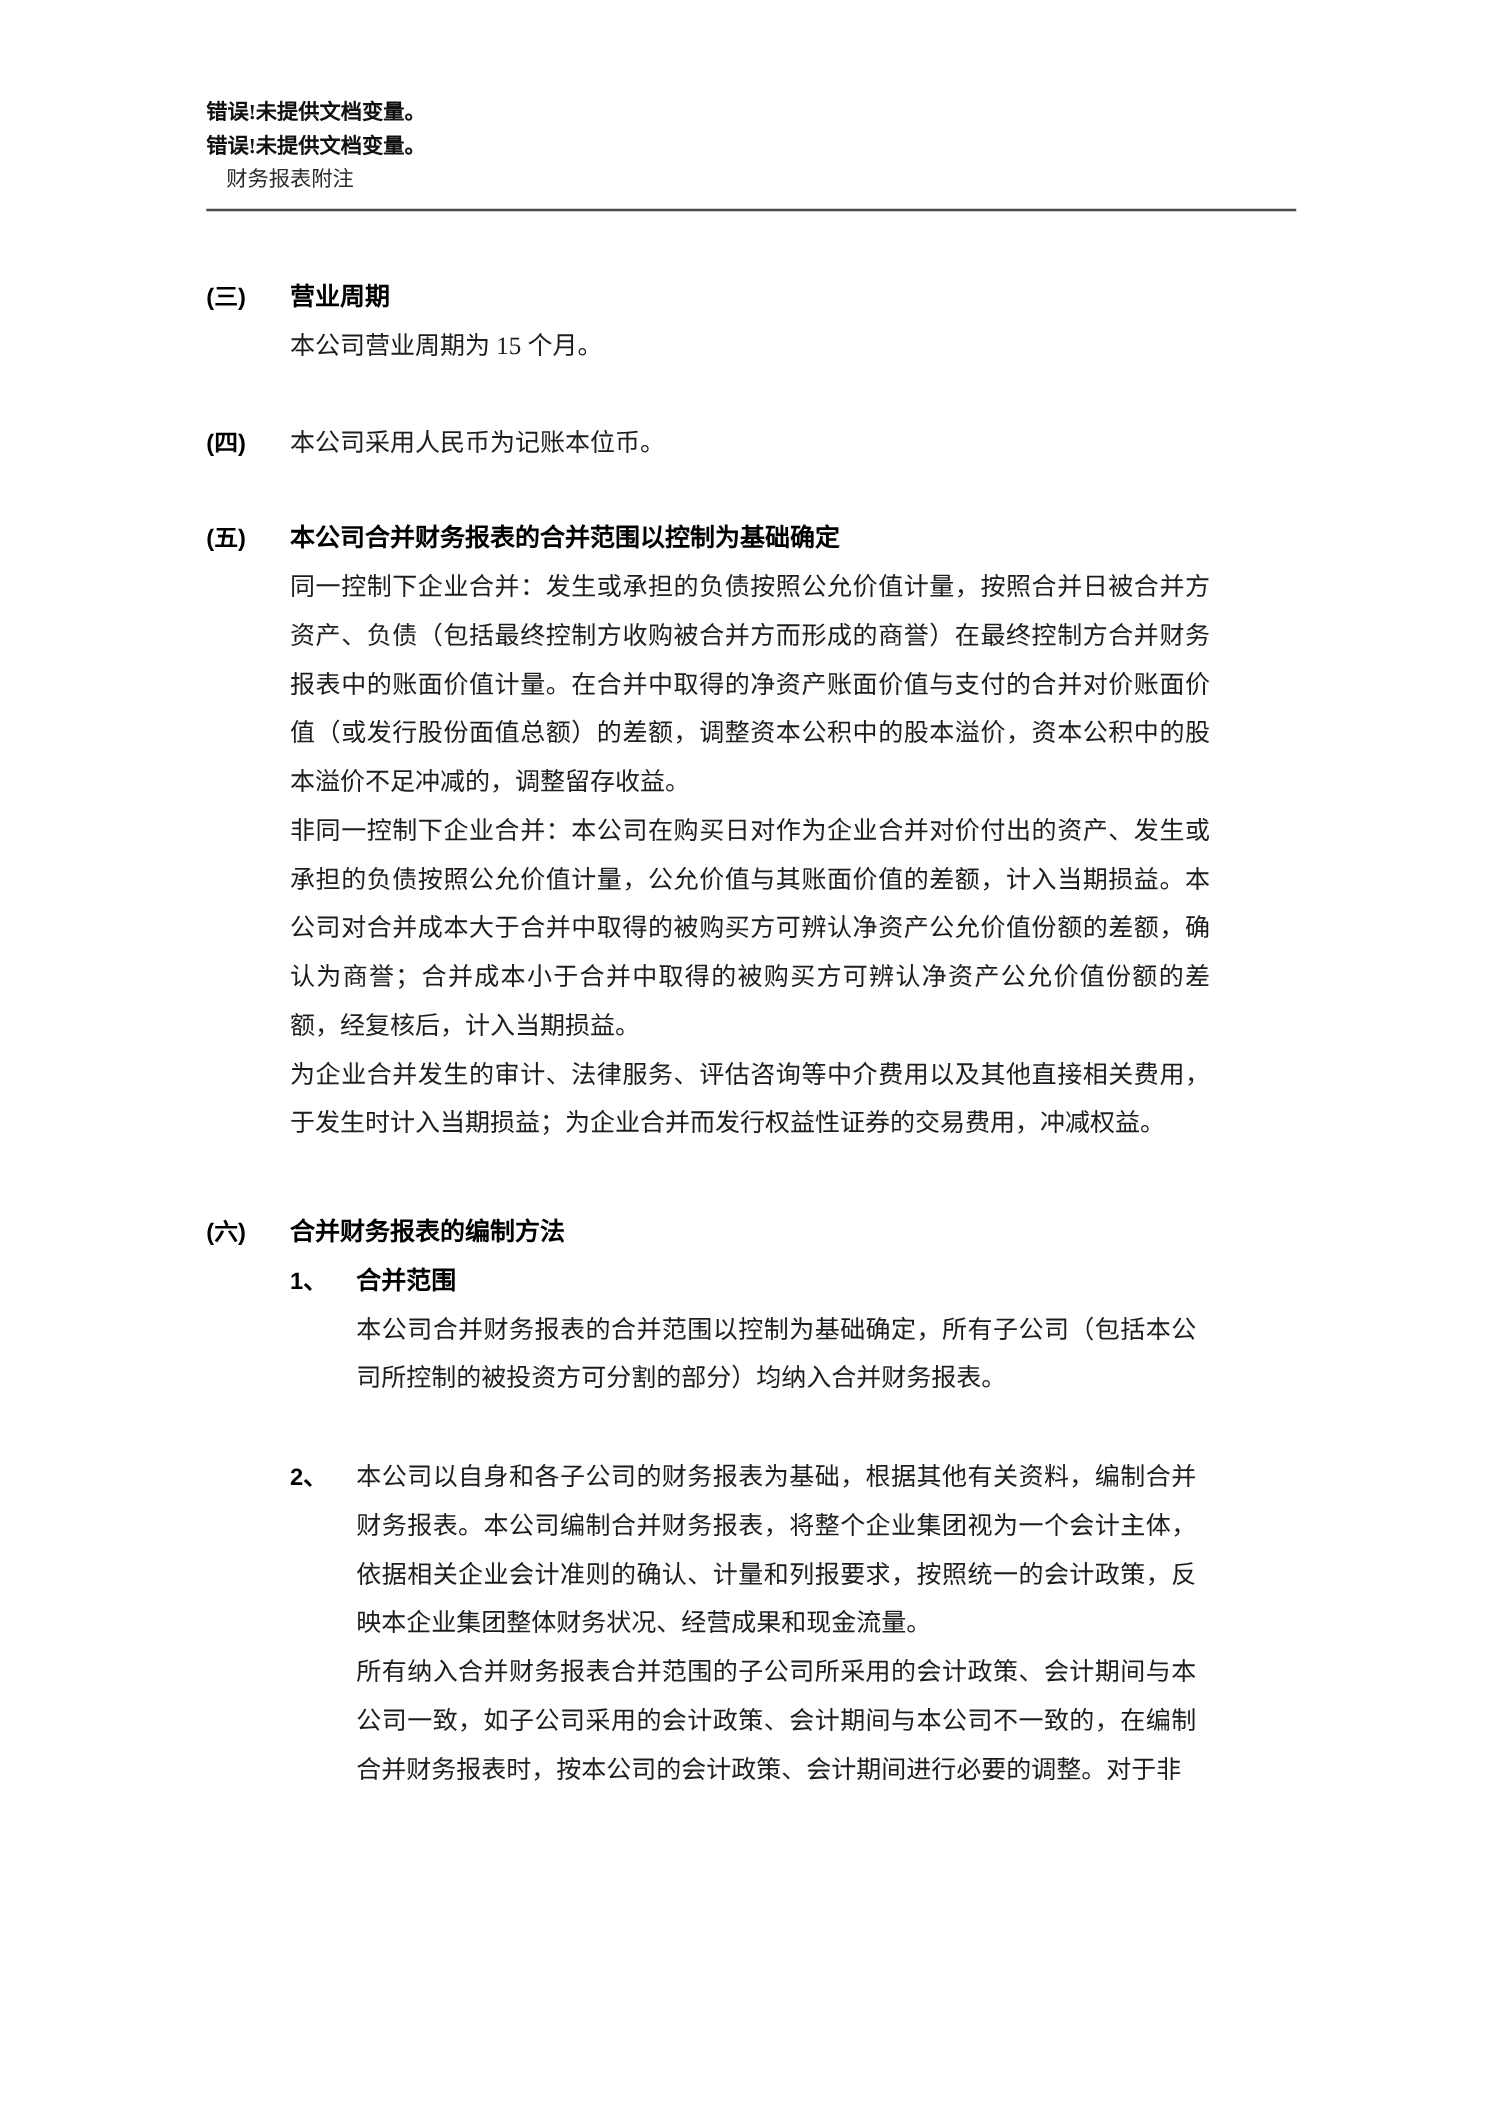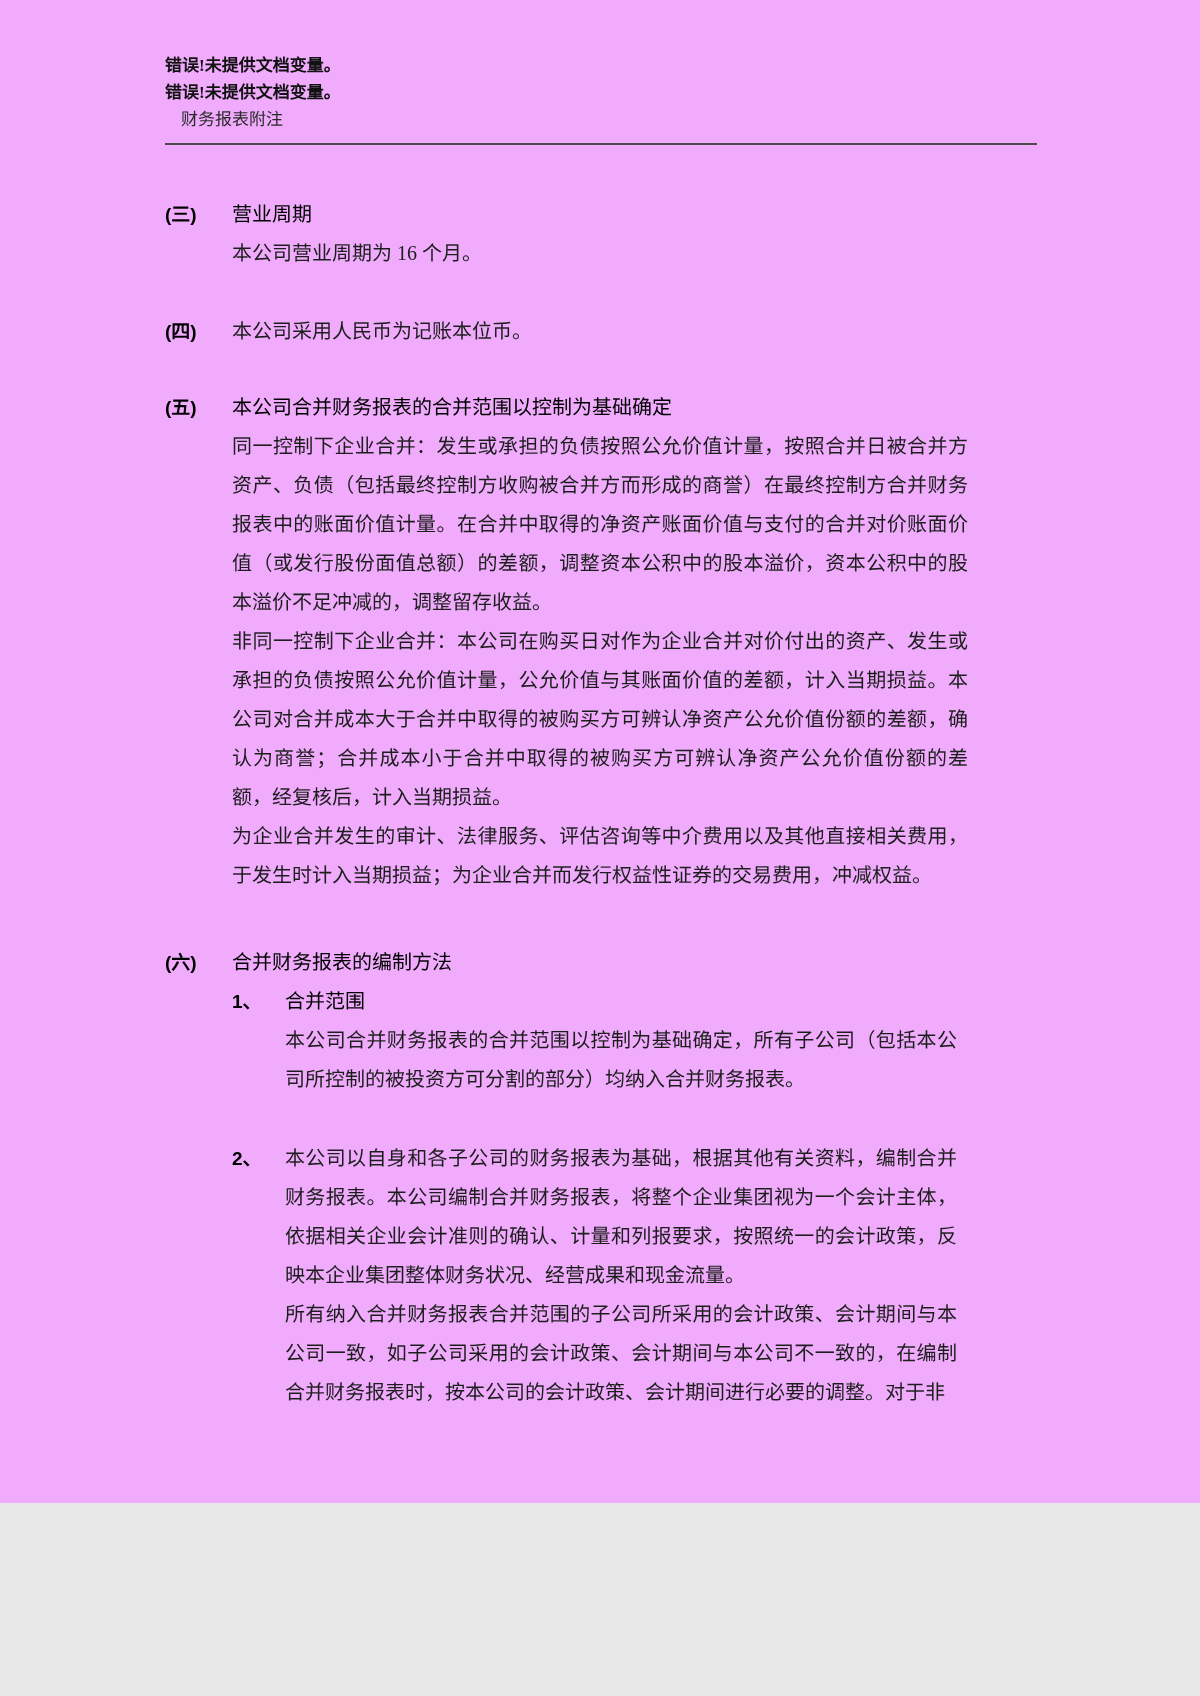--- a/index.html
+++ b/index.html
@@ -1,24 +1,24 @@
 <!DOCTYPE html>
 <html lang="zh-CN"><head>
 <meta charset="utf-8">
 <style>
   html, body { margin: 0; padding: 0; background: #e8e8e8; }
   .page {
     position: relative;
     width: 1200px;
-    height: 1503px;
+    height: 1696px;
     margin: 0 auto;
-    background: #f0abfc;
+    background: #ffffff;
     overflow: hidden;
     box-sizing: border-box;
-    padding-top: 52px;
+    padding-top: 76px;
     font-family: "Liberation Serif", "DejaVu Serif", serif;
     color: #1d1d1d;
   }
   .header { margin-left: 165px; }
   .header .err-line {
     font-size: 17px;
     line-height: 27px;
     font-weight: bold;
     color: #111111;
   }
@@ -47,21 +47,21 @@
     margin-left: 165px;
     font-family: "Liberation Sans", "DejaVu Sans", sans-serif;
     font-weight: bold;
     font-size: 19px;
     line-height: 39px;
     color: #000000;
   }
   .section-content { width: 736px; }
   .section-title {
     font-family: "Liberation Sans", "DejaVu Sans", sans-serif;
-    font-weight: normal;
+    font-weight: bold;
     font-size: 20px;
     line-height: 39px;
     color: #000000;
   }
   .para {
     margin: 0;
     font-size: 20px;
     line-height: 39px;
     text-align: justify;
     color: #1d1d1d;
@@ -89,21 +89,21 @@
     <div class="err-line">错误!未提供文档变量。</div>
     <div class="err-line">错误!未提供文档变量。</div>
     <div class="doc-title">财务报表附注</div>
   </div>
   <div class="header-rule"></div>
 
   <div class="section m-sec3">
     <div class="section-label">(三)</div>
     <div class="section-content">
       <div class="section-title">营业周期</div>
-      <p class="para">本公司营业周期为 16 个月。</p>
+      <p class="para">本公司营业周期为 15 个月。</p>
     </div>
   </div>
 
   <div class="section m-sec4">
     <div class="section-label">(四)</div>
     <div class="section-content">
       <p class="para">本公司采用人民币为记账本位币。</p>
     </div>
   </div>
 

